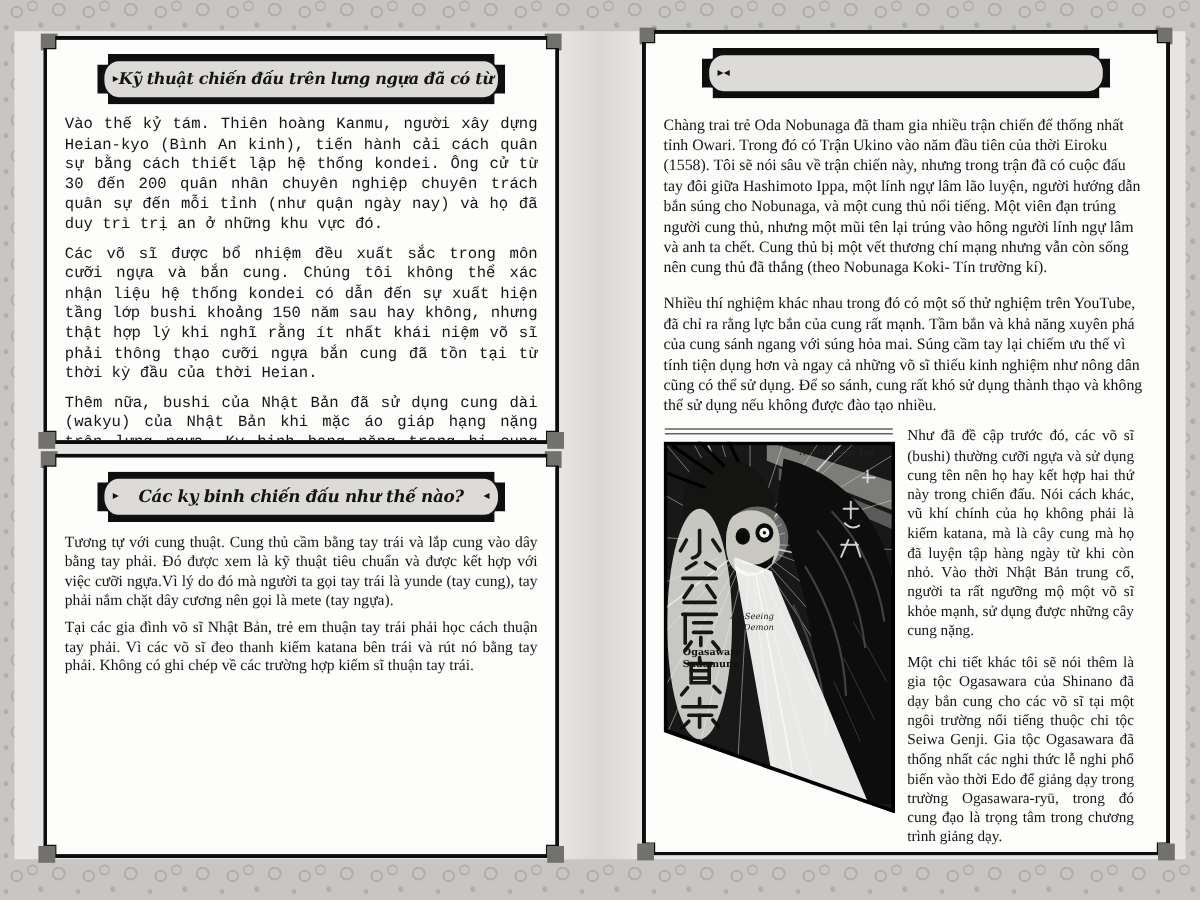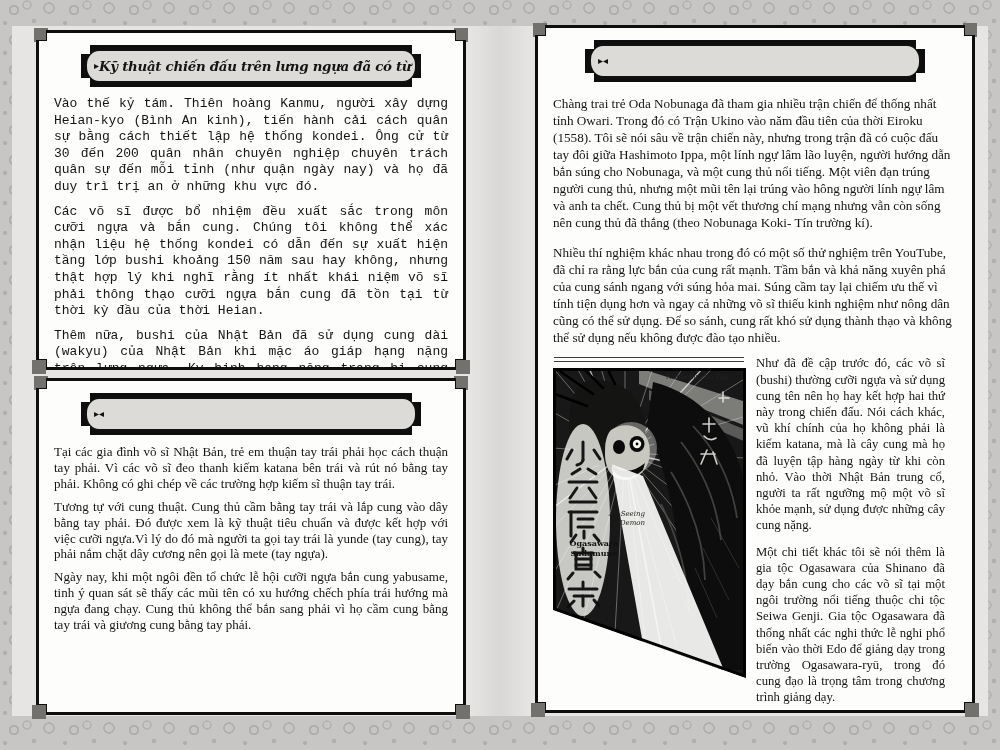--- a/index.html
+++ b/index.html
@@ -55,21 +55,21 @@
   .divider{width:190px;height:3px;border-top:1.6px solid #3c3c3c;border-bottom:1.2px solid #3c3c3c;
     margin:2px 0 6px 1px;}
   .sidecol{flex:1;min-width:0;}
   .sidecol p{margin:0 12px 10px 0;text-align:justify;font-size:12.7px;line-height:16.2px;}
 
   
   .panel{position:relative;width:193px;height:310px;}
   .cap{position:absolute;font-family:"DejaVu Serif",serif;}
   .cap-era{top:5px;right:10px;width:78px;text-align:center;font-size:7px;color:#242424;line-height:1.25;}
   .cap-demon{top:142px;left:30px;width:62px;text-align:right;font-size:7px;color:#1c1c18;font-style:italic;line-height:1.2;}
-  .cap-name{top:170px;left:4px;width:74px;text-align:center;font-size:8px;color:#101010;font-weight:bold;line-height:1.25;}
+  .cap-name{top:170px;left:16px;width:74px;font-size:8px;color:#101010;font-weight:bold;line-height:1.25;}
 </style>
 </head>
 <body>
 
 <div class="canvas">
   <div class="paper"></div>
   <div class="gutter"></div>
 
   <div class="box-wrap" style="left:36px;top:30px;width:430px;height:340px;">
     <i class="cs tl"></i>
@@ -94,26 +94,26 @@
   <div class="box-wrap" style="left:36px;top:378px;width:430px;height:337px;">
     <i class="cs tl"></i>
       <i class="cs tr"></i>
     <i class="cs bl"></i>
       <i class="cs br"></i>
     <div class="box-frame"></div>
     <div class="box-inner bt b2">
       <div class="plaque">
         <div class="plaque-inner">
           <span class="arr">▸</span>
+          <span class="plaque-text">Các kỵ binh chiến đấu như thế nào?</span>
           <span class="arr">◂</span>
         </div>
       </div>
+      <p>Tương tự với cung thuật. Cung thủ cầm bằng tay trái và lắp cung vào dây bằng tay phải. Đó được xem là kỹ thuật tiêu chuẩn và được kết hợp với việc cưỡi ngựa.Vì lý do đó mà người ta gọi tay trái là yunde (tay cung), tay phải nắm chặt dây cương nên gọi là mete (tay ngựa).</p>
       <p>Tại các gia đình võ sĩ Nhật Bản, trẻ em thuận tay trái phải học cách thuận tay phải. Vì các võ sĩ đeo thanh kiếm katana bên trái và rút nó bằng tay phải. Không có ghi chép về các trường hợp kiếm sĩ thuận tay trái.</p>
-      <p>Tương tự với cung thuật. Cung thủ cầm bằng tay trái và lắp cung vào dây bằng tay phải. Đó được xem là kỹ thuật tiêu chuẩn và được kết hợp với việc cưỡi ngựa.Vì lý do đó mà người ta gọi tay trái là yunde (tay cung), tay phải nắm chặt dây cương nên gọi là mete (tay ngựa).</p>
-      <p>Ngày nay, khi một ngôi đền tổ chức lễ hội cưỡi ngựa bắn cung yabusame, tinh ý quan sát sẽ thấy các mũi tên có xu hướng chếch phía trái hướng mà ngựa đang chạy. Cung thủ không thể bắn sang phải vì họ cầm cung bằng tay trái và giương cung bằng tay phải.</p>
     </div>
   </div>
 
   <div class="box-wrap br-box" style="left:535px;top:25px;width:440px;height:688px;">
     <i class="cs tl"></i>
       <i class="cs tr"></i>
     <i class="cs bl"></i>
       <i class="cs br"></i>
     <div class="box-frame"></div>
     <div class="box-inner">

